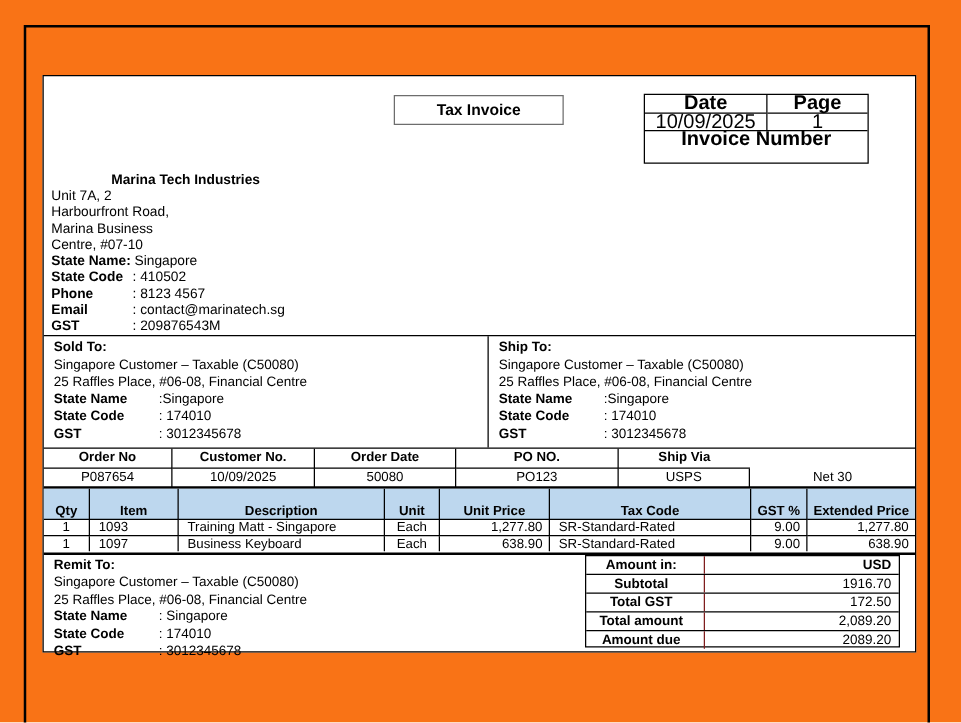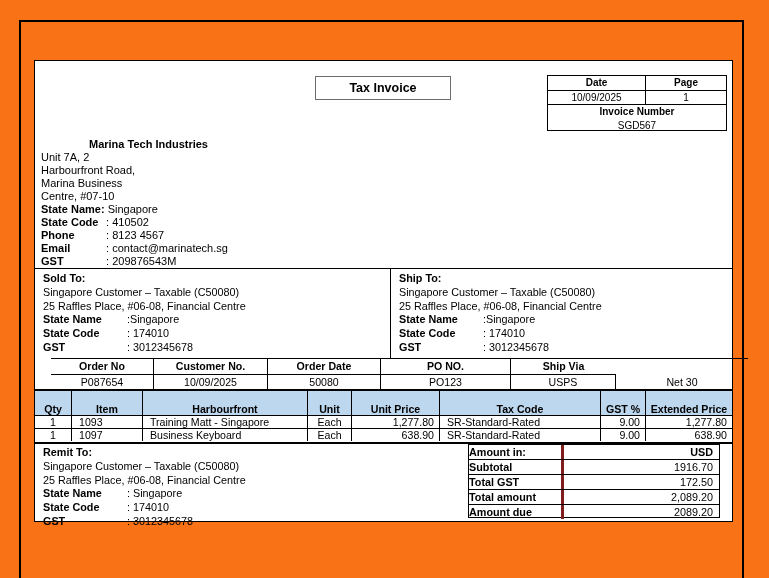--- a/index.html
+++ b/index.html
@@ -19,22 +19,22 @@
     position:absolute; left:34px; top:60px; width:699px; height:462px;
     border:1px solid #000; background:#fff;
   }
   
   .title-box {
     position:absolute; left:280px; top:15px; width:136px; height:24px;
     border:1px solid #6d6d6d; display:flex; align-items:center; justify-content:center;
     font-weight:bold; font-size:12.5px;
   }
   .meta-box {
-    position:absolute; left:512px; top:14px; width:180px; height:56px;
-    border:1px solid #000; font-size:10px;
+    position:absolute; left:480px; top:14px; width:180px; height:56px;
+    border:1px solid #000; font-size:16px;
   }
   .meta-top { display:grid; grid-template-columns:98px 1fr; border-bottom:1px solid #000; }
   .meta-col-date { border-right:1px solid #000; }
   .meta-head { font-weight:bold; text-align:center; line-height:14px; border-bottom:1px solid #000; }
   .meta-val  { text-align:center; line-height:13px; }
   .meta-bottom .meta-head2 { font-weight:bold; text-align:center; line-height:14px; }
   .meta-bottom .meta-val2  { text-align:center; line-height:13px; }
   
   .seller { position:absolute; left:6px; top:77px; font-size:11px; line-height:13px; }
   .seller-name { font-weight:bold;padding-left:48px; }
@@ -43,21 +43,21 @@
   .parties {
     position:absolute; left:0; top:207px; width:697px; height:90px;
     border-top:1px solid #000; display:flex;
   }
   .party { padding:3px 8px; font-size:10.8px; line-height:13.8px; }
   .party-left { width:356px; border-right:1px solid #000; }
   .party-right { flex:1; }
   .party-title { font-weight:bold; }
   .p-label { font-weight:bold; display:inline-block; min-width:84px; }
   
-  .order { position:absolute; left:16px; top:297px; width:697px; height:31px; border-top:1px solid #000; }
+  .order { position:absolute; left:0; top:297px; width:697px; height:31px; border-top:1px solid #000; }
   .order-grid { display:grid; grid-template-columns:103px 114px 113px 130px 105px 132px; }
   .order-grid > div { border-right:1px solid #000; text-align:center; overflow:hidden; }
   .order-grid > div:last-child { border-right:none; }
   .order-head > div { font-weight:bold; font-size:10.6px; line-height:15px; border-bottom:1px solid #000; }
   .order-vals > div { font-size:10.6px; line-height:15px; }
   
   .items {
     position:absolute; left:0; top:328px; width:697px; height:55px;
     border-top:2px solid #000; border-bottom:2px solid #000;
   }
@@ -75,21 +75,21 @@
   .c-right  { text-align:right; padding-right:5px; }
   
   .bottom { position:absolute; left:0; top:383px; width:697px; height:77px; }
   .remit { padding:2px 8px; font-size:10.8px; line-height:13.8px; }
   .totals {
     position:absolute; top:0; right:12px; width:252px; height:74px;
     border:1px solid #000; font-size:10.8px; background:#fff;
   }
   .t-row { display:grid; grid-template-columns:95px 1fr; border-bottom:1px solid #000; }
   .t-row:last-child { border-bottom:none; }
-  .t-label { font-weight:bold; text-align:left; padding-right:6px; line-height:14px; border-right:3px solid #7f1d1d; }
+  .t-label { font-weight:bold; text-align:center; padding-right:6px; line-height:14px; border-right:1px solid #7f1d1d; }
   .t-value { text-align:right; padding-right:6px; line-height:14px; }
   .t-bold  { font-weight:bold; }
 </style>
 </head>
 <body>
 
 <div class="page">
   <div class="outer-frame"></div>
   <div class="inner-frame">
 
@@ -101,21 +101,20 @@
           <div class="meta-head">Date</div>
           <div class="meta-val">10/09/2025</div>
         </div>
         <div class="meta-col-page">
           <div class="meta-head">Page</div>
           <div class="meta-val">1</div>
         </div>
       </div>
       <div class="meta-bottom">
         <div class="meta-head2">Invoice Number</div>
-        <div class="meta-val2">SGD567</div>
       </div>
     </div>
 
     <div class="seller">
       <div class="seller-name">Marina Tech Industries</div>
       <div>Unit 7A, 2</div>
       <div>Harbourfront Road,</div>
       <div>Marina Business</div>
       <div>Centre, #07-10</div>
       <div><span class="s-label">State Name:</span><span> Singapore</span></div>
@@ -160,21 +159,21 @@
         <div>USPS</div>
         <div>Net 30</div>
       </div>
     </div>
 
     <div class="items">
       <div class="items-grid items-head" style="background: rgb(189, 215, 238);">
         <div>Qty</div>
         <div>Item
 Number</div>
-        <div>Harbourfront</div>
+        <div>Description</div>
         <div>Unit</div>
         <div>Unit Price
 (USD)</div>
         <div>Tax Code</div>
         <div>GST %</div>
         <div>Extended Price
 (USD)</div>
       </div>
       <div class="items-grid items-row">
         <div class="c-center">1</div>

